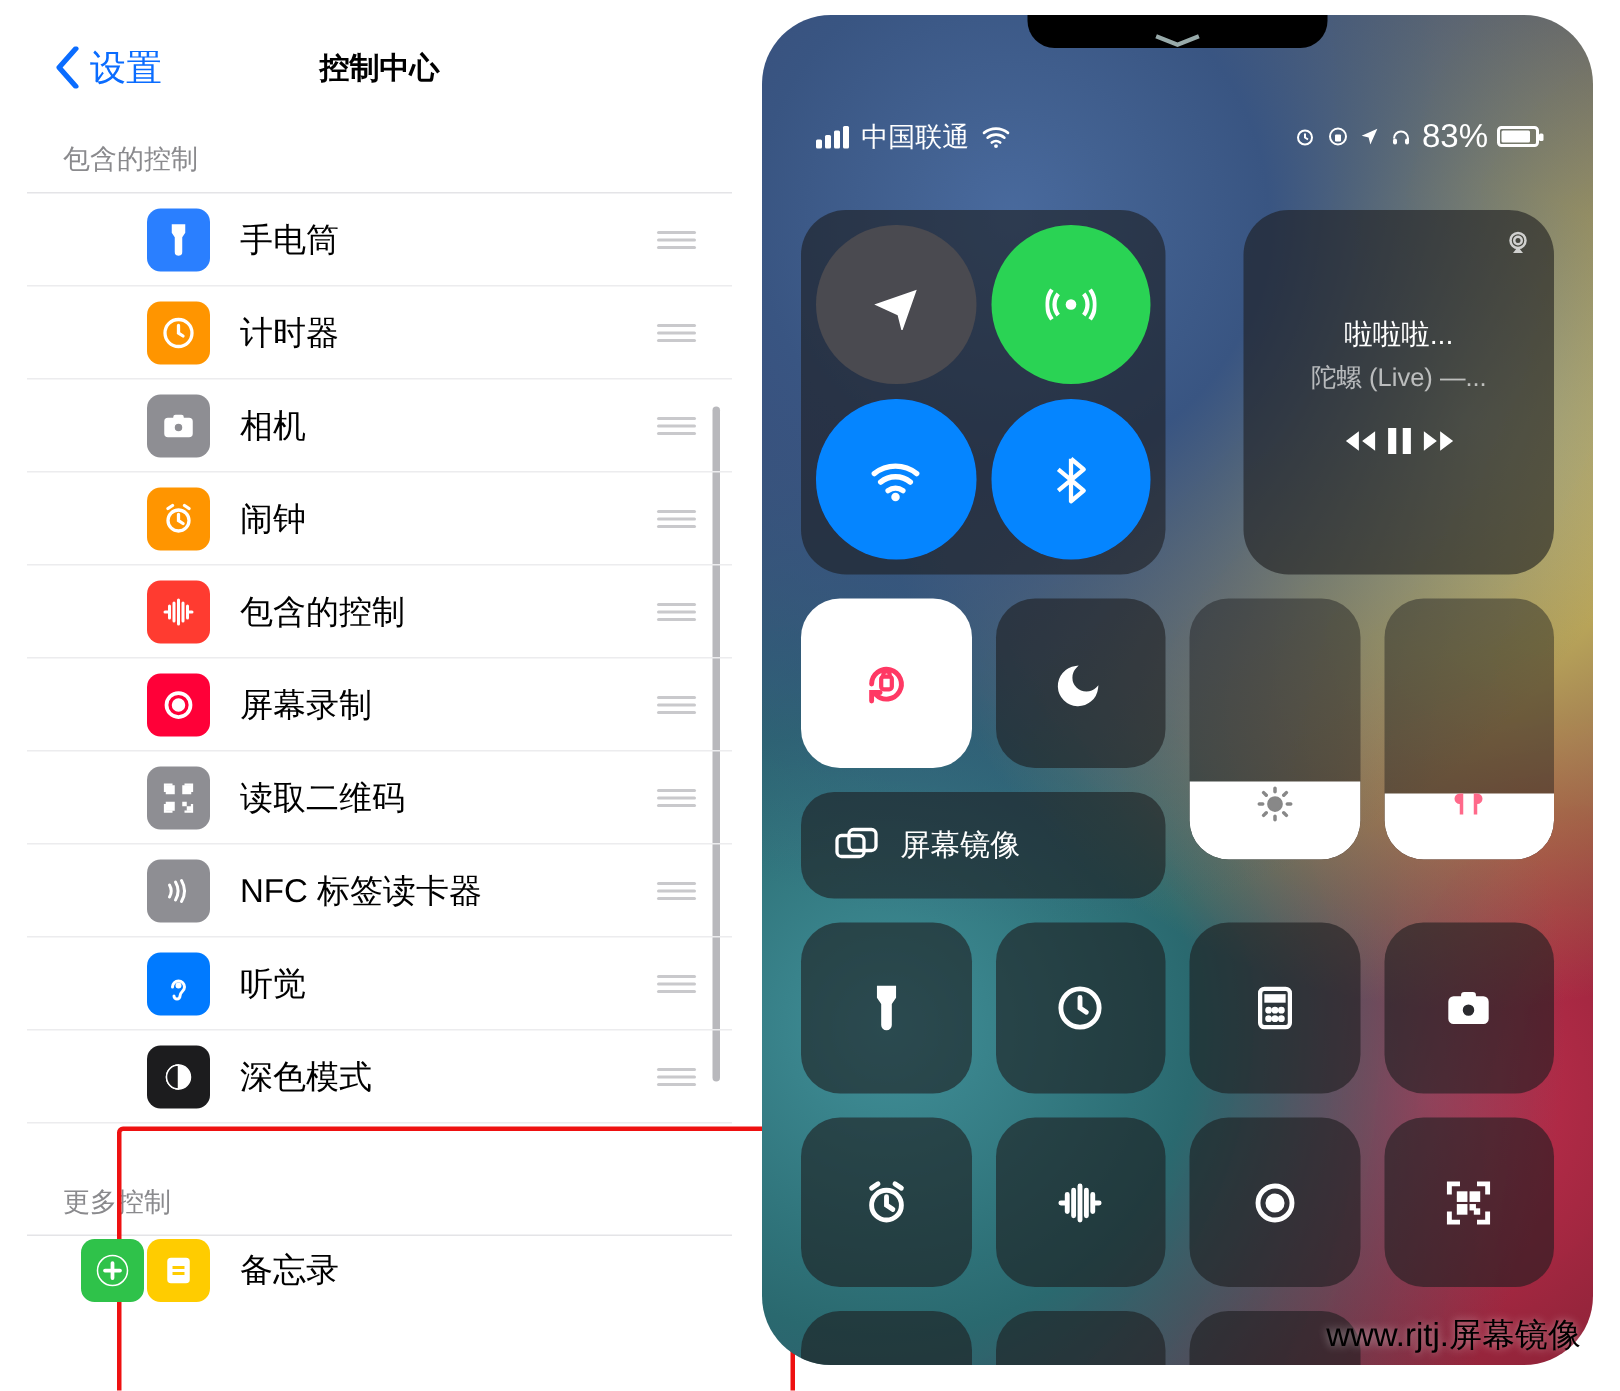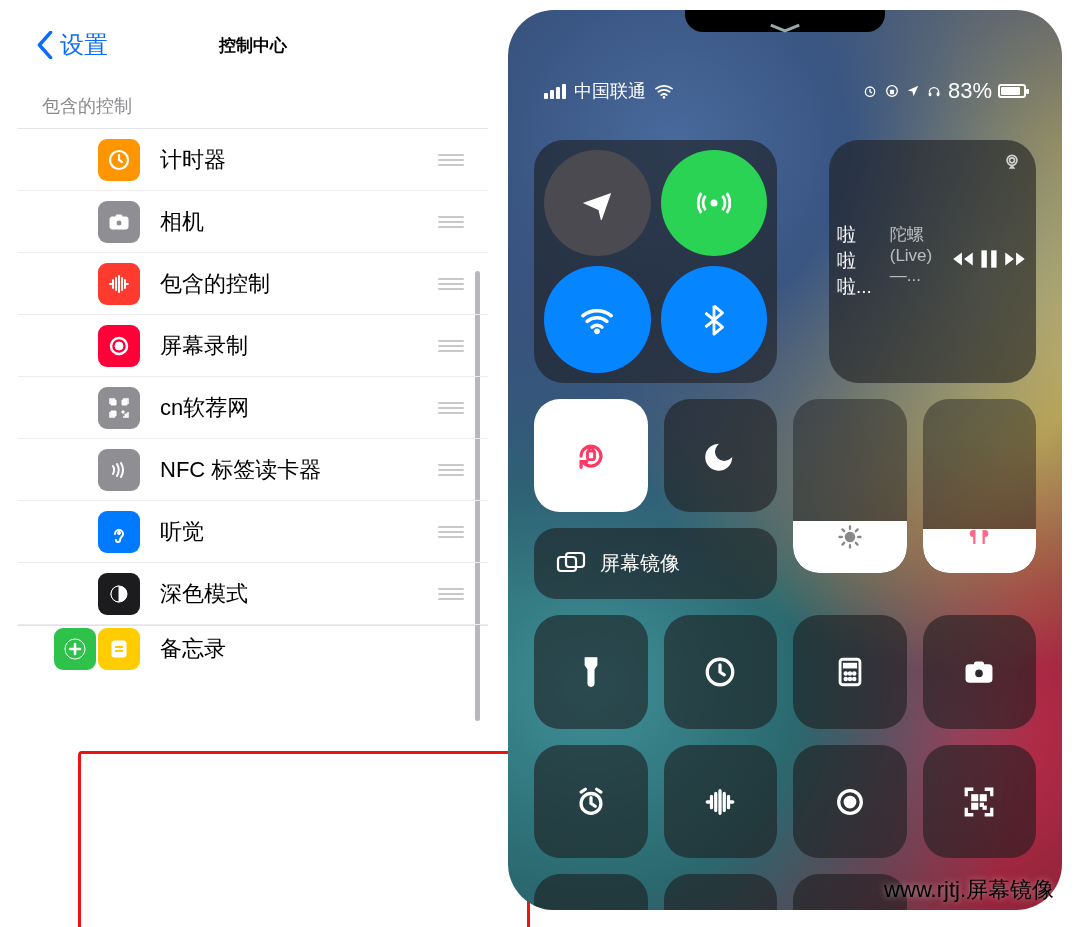--- a/index.html
+++ b/index.html
@@ -31,21 +31,21 @@
   .back {
     position:absolute;
     left:18px;
     display:flex;
     align-items:center;
     gap:6px;
     color:#0a6cff;
     font-size:24px;
   }
   .back svg { width:18px; height:28px; }
-  .title { font-size:17px; font-weight:600;text-align:right; }
+  .title { font-size:20px; font-weight:600;text-align:right; }
   .section-hdr {
     padding:14px 24px 10px;
     color:#8a8a8d; font-size:18px;
   }
   .list { border-top:1px solid #e4e4e7; }
   .row {
     display:flex;
     align-items:center;
     height:62px;
     padding:0 24px 0 80px;
@@ -141,21 +141,21 @@
   .conn{
     display:grid;grid-template-columns:1fr 1fr;grid-template-rows:1fr 1fr;
     gap:10px;padding:10px;
   }
   .circ{
     border-radius:50%;aspect-ratio:1;
     display:flex;align-items:center;justify-content:center;
   }
   .circ svg{width:34px;height:34px;fill:#fff}
   .media{
-    display:flex;flex-direction:row;justify-content:center;gap:18px;
+    display:flex;flex-direction:column;justify-content:center;gap:18px;
     padding:16px 20px; color:#fff;margin-left:36px;
   }
   .airplay{position:absolute;top:12px;right:14px;opacity:.75}
   .airplay svg{width:20px;height:20px;fill:none;stroke:#fff;stroke-width:2}
   .m-title{font-size:19px}
   .m-sub{font-size:17px;opacity:.65;margin-top:-14px}
   .m-ctrl{display:flex;justify-content:space-around;align-items:center}
   .m-ctrl svg{width:26px;height:26px;fill:#fff}
   .tile-white{background:#fff}
   .tile-white .tico{fill:#ff3b64;stroke:#ff3b64}
@@ -207,20 +207,33 @@
       </div>
       <span class="title">控制中心</span>
     </div>
 
     <div class="section-hdr">包含的控制</div>
 
     <div class="list" style="position:relative">
       <div class="scrollind"></div>
 
       <div class="row">
+        <div class="icon ic-blue">
+            <svg viewBox="0 0 24 24">
+              <path d="M8 2h8v5l-2 3v10a2 2 0 0 1-4 0V10L8 7z" fill="#fff"></path>
+            </svg>
+          </div>
+        <span class="label">手电筒</span>
+        <span class="drag">
+            <i class="dragline"></i>
+            <i class="dragline"></i>
+            <i class="dragline"></i>
+          </span>
+      </div>
+      <div class="row">
         <div class="icon ic-orange">
             <svg viewBox="0 0 24 24">
               <circle cx="12" cy="12" r="9" fill="none" stroke="#fff" stroke-width="2.2"></circle>
               <path d="M12 7v5l3 2" stroke="#fff" stroke-width="2.2" fill="none" stroke-linecap="round"></path>
             </svg>
           </div>
         <span class="label">计时器</span>
         <span class="drag">
             <i class="dragline"></i>
             <i class="dragline"></i>
@@ -236,20 +249,34 @@
             </svg>
           </div>
         <span class="label">相机</span>
         <span class="drag">
             <i class="dragline"></i>
             <i class="dragline"></i>
             <i class="dragline"></i>
           </span>
       </div>
       <div class="row">
+        <div class="icon ic-orange">
+            <svg viewBox="0 0 24 24">
+              <circle cx="12" cy="13" r="7" fill="none" stroke="#fff" stroke-width="2.2"></circle>
+              <path d="M12 9v4l3 2M5 5l3-2M19 5l-3-2" stroke="#fff" stroke-width="2.2" fill="none" stroke-linecap="round"></path>
+            </svg>
+          </div>
+        <span class="label">闹钟</span>
+        <span class="drag">
+            <i class="dragline"></i>
+            <i class="dragline"></i>
+            <i class="dragline"></i>
+          </span>
+      </div>
+      <div class="row">
         <div class="icon ic-red">
             <svg viewBox="0 0 24 24">
               <path d="M3 12h2M6 8v8M9 6v12M12 4v16M15 6v12M18 8v8M21 12h-2" stroke="#fff" stroke-width="2" stroke-linecap="round"></path>
             </svg>
           </div>
         <span class="label">包含的控制</span>
         <span class="drag">
             <i class="dragline"></i>
             <i class="dragline"></i>
             <i class="dragline"></i>
@@ -269,21 +296,21 @@
             <i class="dragline"></i>
           </span>
       </div>
       <div class="row">
         <div class="icon ic-gray">
             <svg viewBox="0 0 24 24">
               <path d="M4 4h5v5H4zM15 4h5v5h-5zM4 15h5v5H4zM15 15h2v2h-2zM18 18h2v2h-2z" fill="#fff"></path>
               <path d="M3 8V3h5M21 8V3h-5M3 16v5h5M21 16v5h-5" stroke="#fff" stroke-width="1.5" fill="none"></path>
             </svg>
           </div>
-        <span class="label">cn软荐网</span>
+        <span class="label">读取二维码</span>
         <span class="drag">
             <i class="dragline"></i>
             <i class="dragline"></i>
             <i class="dragline"></i>
           </span>
       </div>
       <div class="row">
         <div class="icon ic-gray">
             <svg viewBox="0 0 24 24">
               <path d="M6 8a8 8 0 0 1 0 8M10 6a12 12 0 0 1 0 12M14 5a14 14 0 0 1 0 14" stroke="#fff" stroke-width="2" fill="none" stroke-linecap="round"></path>
@@ -321,20 +348,21 @@
         <span class="drag">
             <i class="dragline"></i>
             <i class="dragline"></i>
             <i class="dragline"></i>
           </span>
       </div>
 
       <div class="redbox"></div>
     </div>
 
+    <div class="section-hdr" style="margin-top:26px">更多控制</div>
     <div class="list">
       <div class="row" style="height:46px;overflow:hidden">
         <div class="icon ic-green" style="left:36px">
             <svg viewBox="0 0 24 24">
               <circle cx="12" cy="12" r="10" fill="#2fc24a"></circle>
               <path d="M12 7v10M7 12h10" stroke="#fff" stroke-width="2.5" stroke-linecap="round"></path>
             </svg>
           </div>
         <div class="icon ic-yellow">
             <svg viewBox="0 0 24 24">

